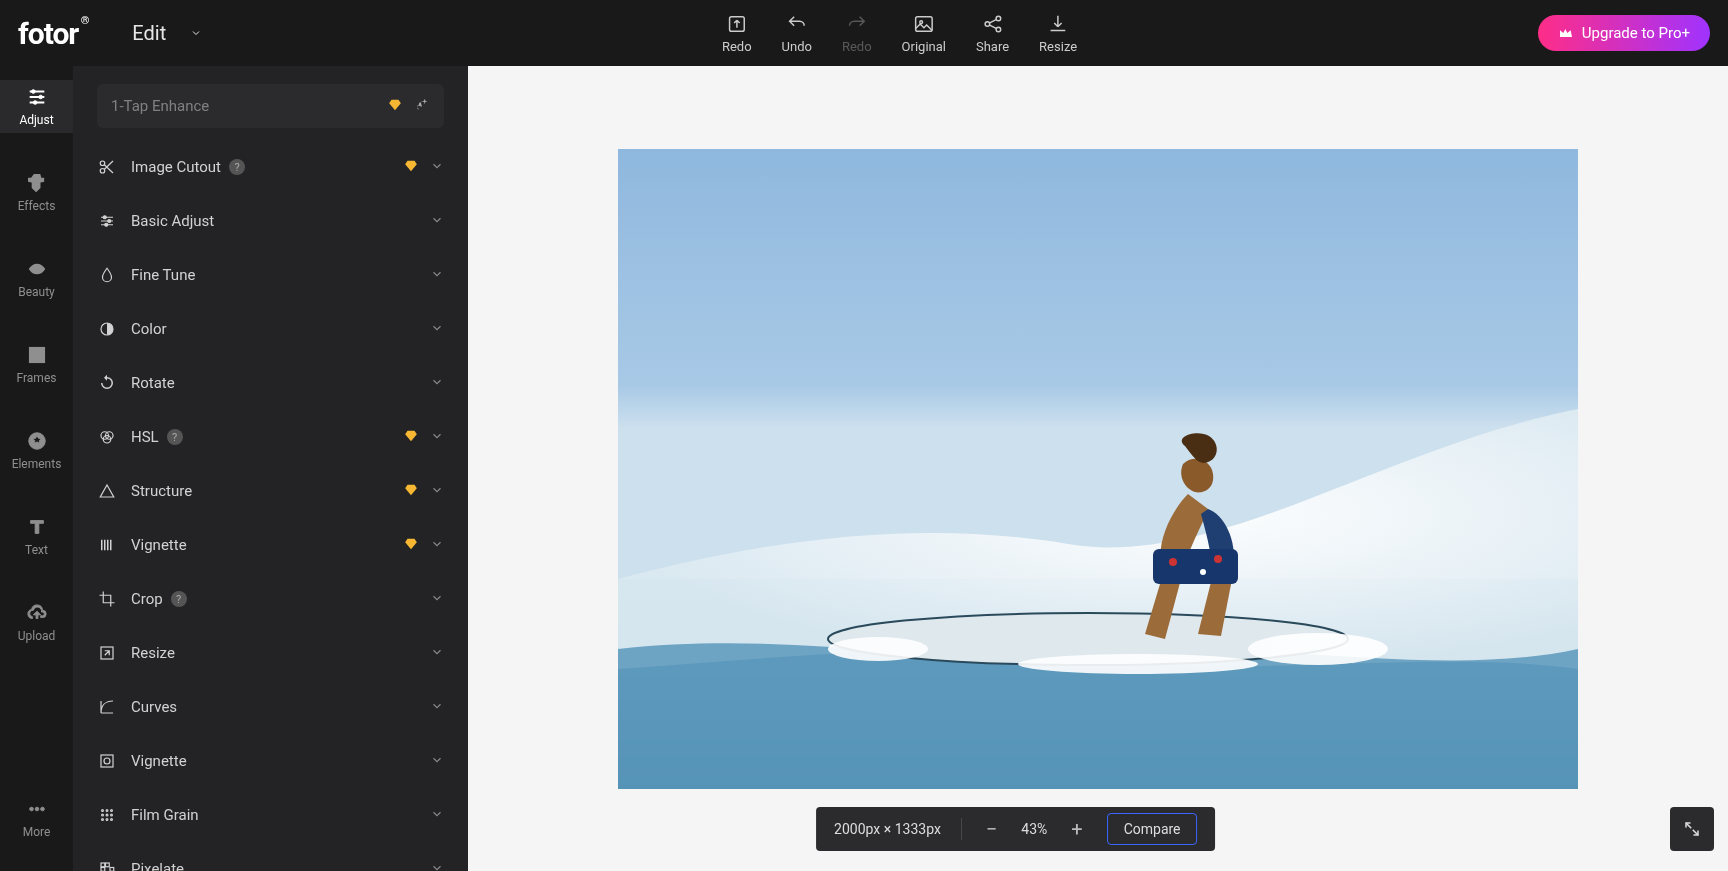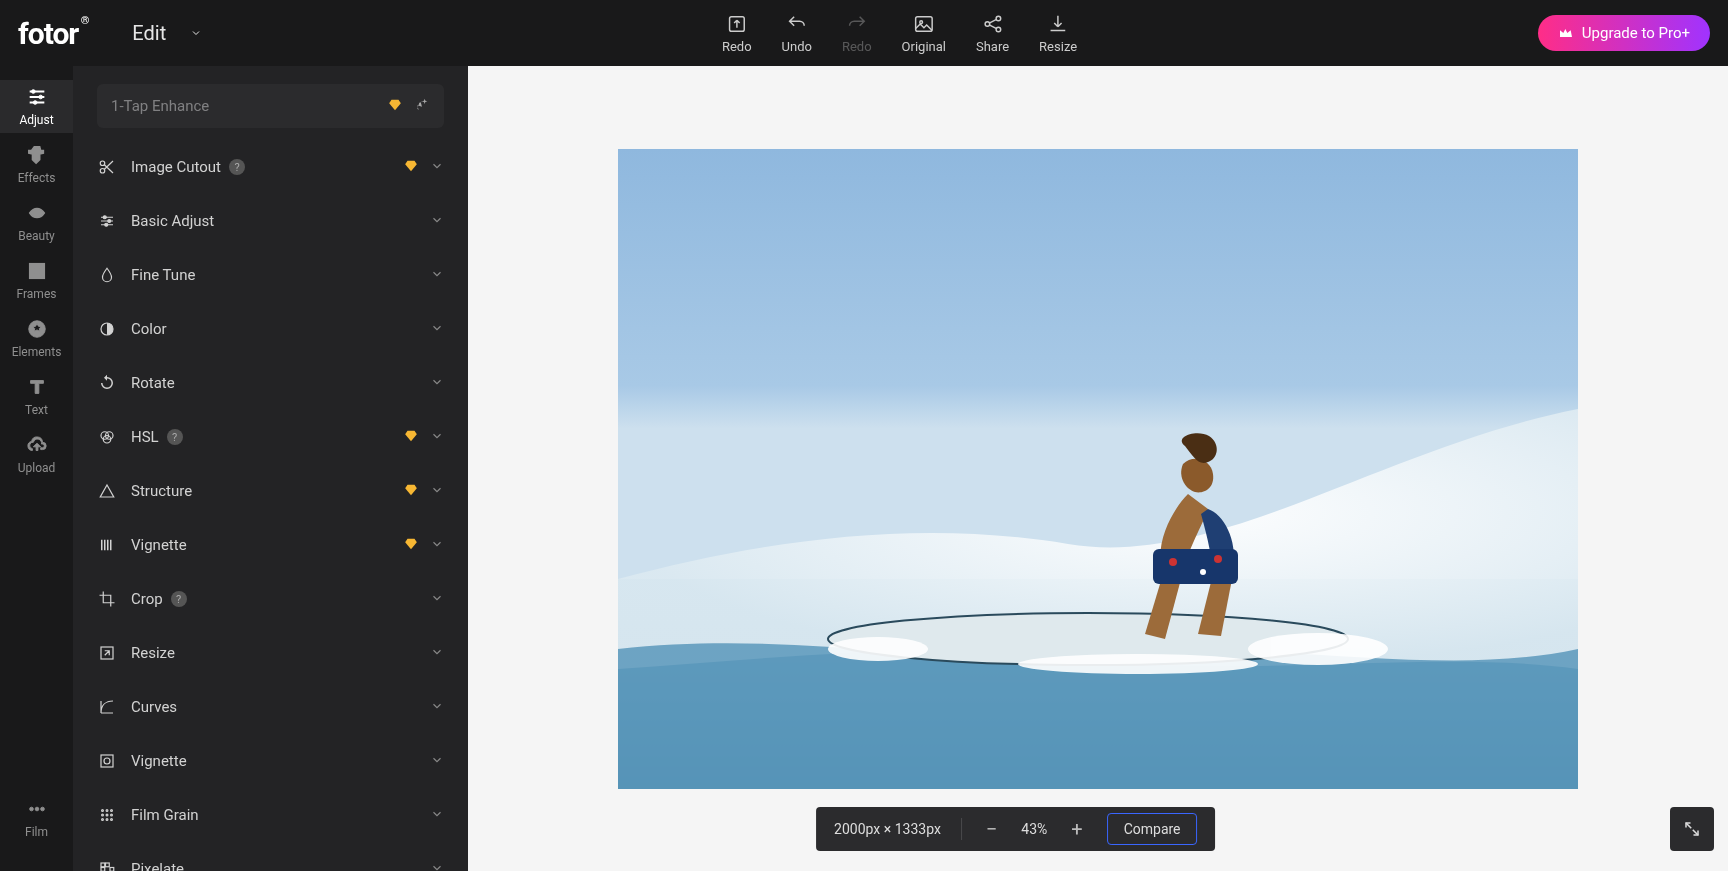--- a/index.html
+++ b/index.html
@@ -12,21 +12,21 @@
   .edit-menu { margin-left: 54px; display: flex; align-items: center; gap: 24px; cursor: pointer; color: #e6e6e6; font-size: 20px; }
   .edit-menu svg { width: 12px; height: 12px; }
   .center-actions { position: absolute; left: 50%; transform: translateX(-40%); display: flex; gap: 30px; }
   .action { display: flex; flex-direction: column; align-items: center; gap: 4px; cursor: pointer; color: #ccc; font-size: 13px; }
   .action.disabled { opacity: .35; }
   .action svg { width: 22px; height: 22px; stroke: currentColor; fill: none; stroke-width: 1.6; }
   .upgrade { margin-left: auto; padding: 9px 20px; border-radius: 22px; background: linear-gradient(90deg,#ff2d87,#a033ff); color: #fff; font-size: 15px; display: flex; align-items: center; gap: 8px; cursor: pointer; text-align: right; }
   .upgrade svg { width: 16px; height: 16px; fill: #fff; }
 
   
-  .leftrail { position: absolute; top: 66px; left: 0; width: 73px; bottom: 0; background: #19191a; display: flex; flex-direction: column; align-items: center; padding-top: 14px; gap: 5px; }
+  .leftrail { position: absolute; top: 66px; left: 0; width: 73px; bottom: 0; background: #19191a; display: flex; flex-direction: column; align-items: center; padding-top: 14px; gap: 33px; }
   .rail-item { display: flex; flex-direction: column; align-items: center; gap: 5px; color: #8f8f8f; font-size: 12px; cursor: pointer; padding: 6px 0; width: 100%; }
   .rail-item.active { color: #fff; background: #2a2a2c; }
   .rail-item svg { width: 22px; height: 22px; stroke: currentColor; fill: currentColor; }
   .rail-more { margin-top: auto; margin-bottom: 26px; }
 
   
   .panel { position: absolute; top: 66px; left: 73px; width: 395px; bottom: 0; background: #232325; overflow-y: auto; }
   .panel::-webkit-scrollbar { width: 7px; }
   .panel::-webkit-scrollbar-thumb { background: #3d3d40; border-radius: 4px; }
   .panel-inner { padding: 18px 24px 30px 24px; }
@@ -176,21 +176,21 @@
         <path d="M7 18a5 5 0 01-.9-9.9A6 6 0 0118 9a4 4 0 010 8h-2v-2h2a2 2 0 000-4h-1.1A4 4 0 008.1 9 3 3 0 007 16v2zm5-8l4 4h-3v4h-2v-4H8l4-4z"></path>
       </svg>
     <span>Upload</span>
   </div>
   <div class="rail-item rail-more">
     <svg viewBox="0 0 24 24" fill="currentColor">
         <circle cx="6" cy="12" r="2"></circle>
         <circle cx="12" cy="12" r="2"></circle>
         <circle cx="18" cy="12" r="2"></circle>
       </svg>
-    <span>Film</span>
+    <span>More</span>
   </div>
 </div>
 
 <div class="panel">
   <div class="panel-inner" id="panel-inner">
       <div class="item first">
         <span style="width:0"></span>
         <span class="lbl">1-Tap Enhance</span>
         <span class="spacer"></span>
         <span class="diamond"><svg viewBox="0 0 24 24">

